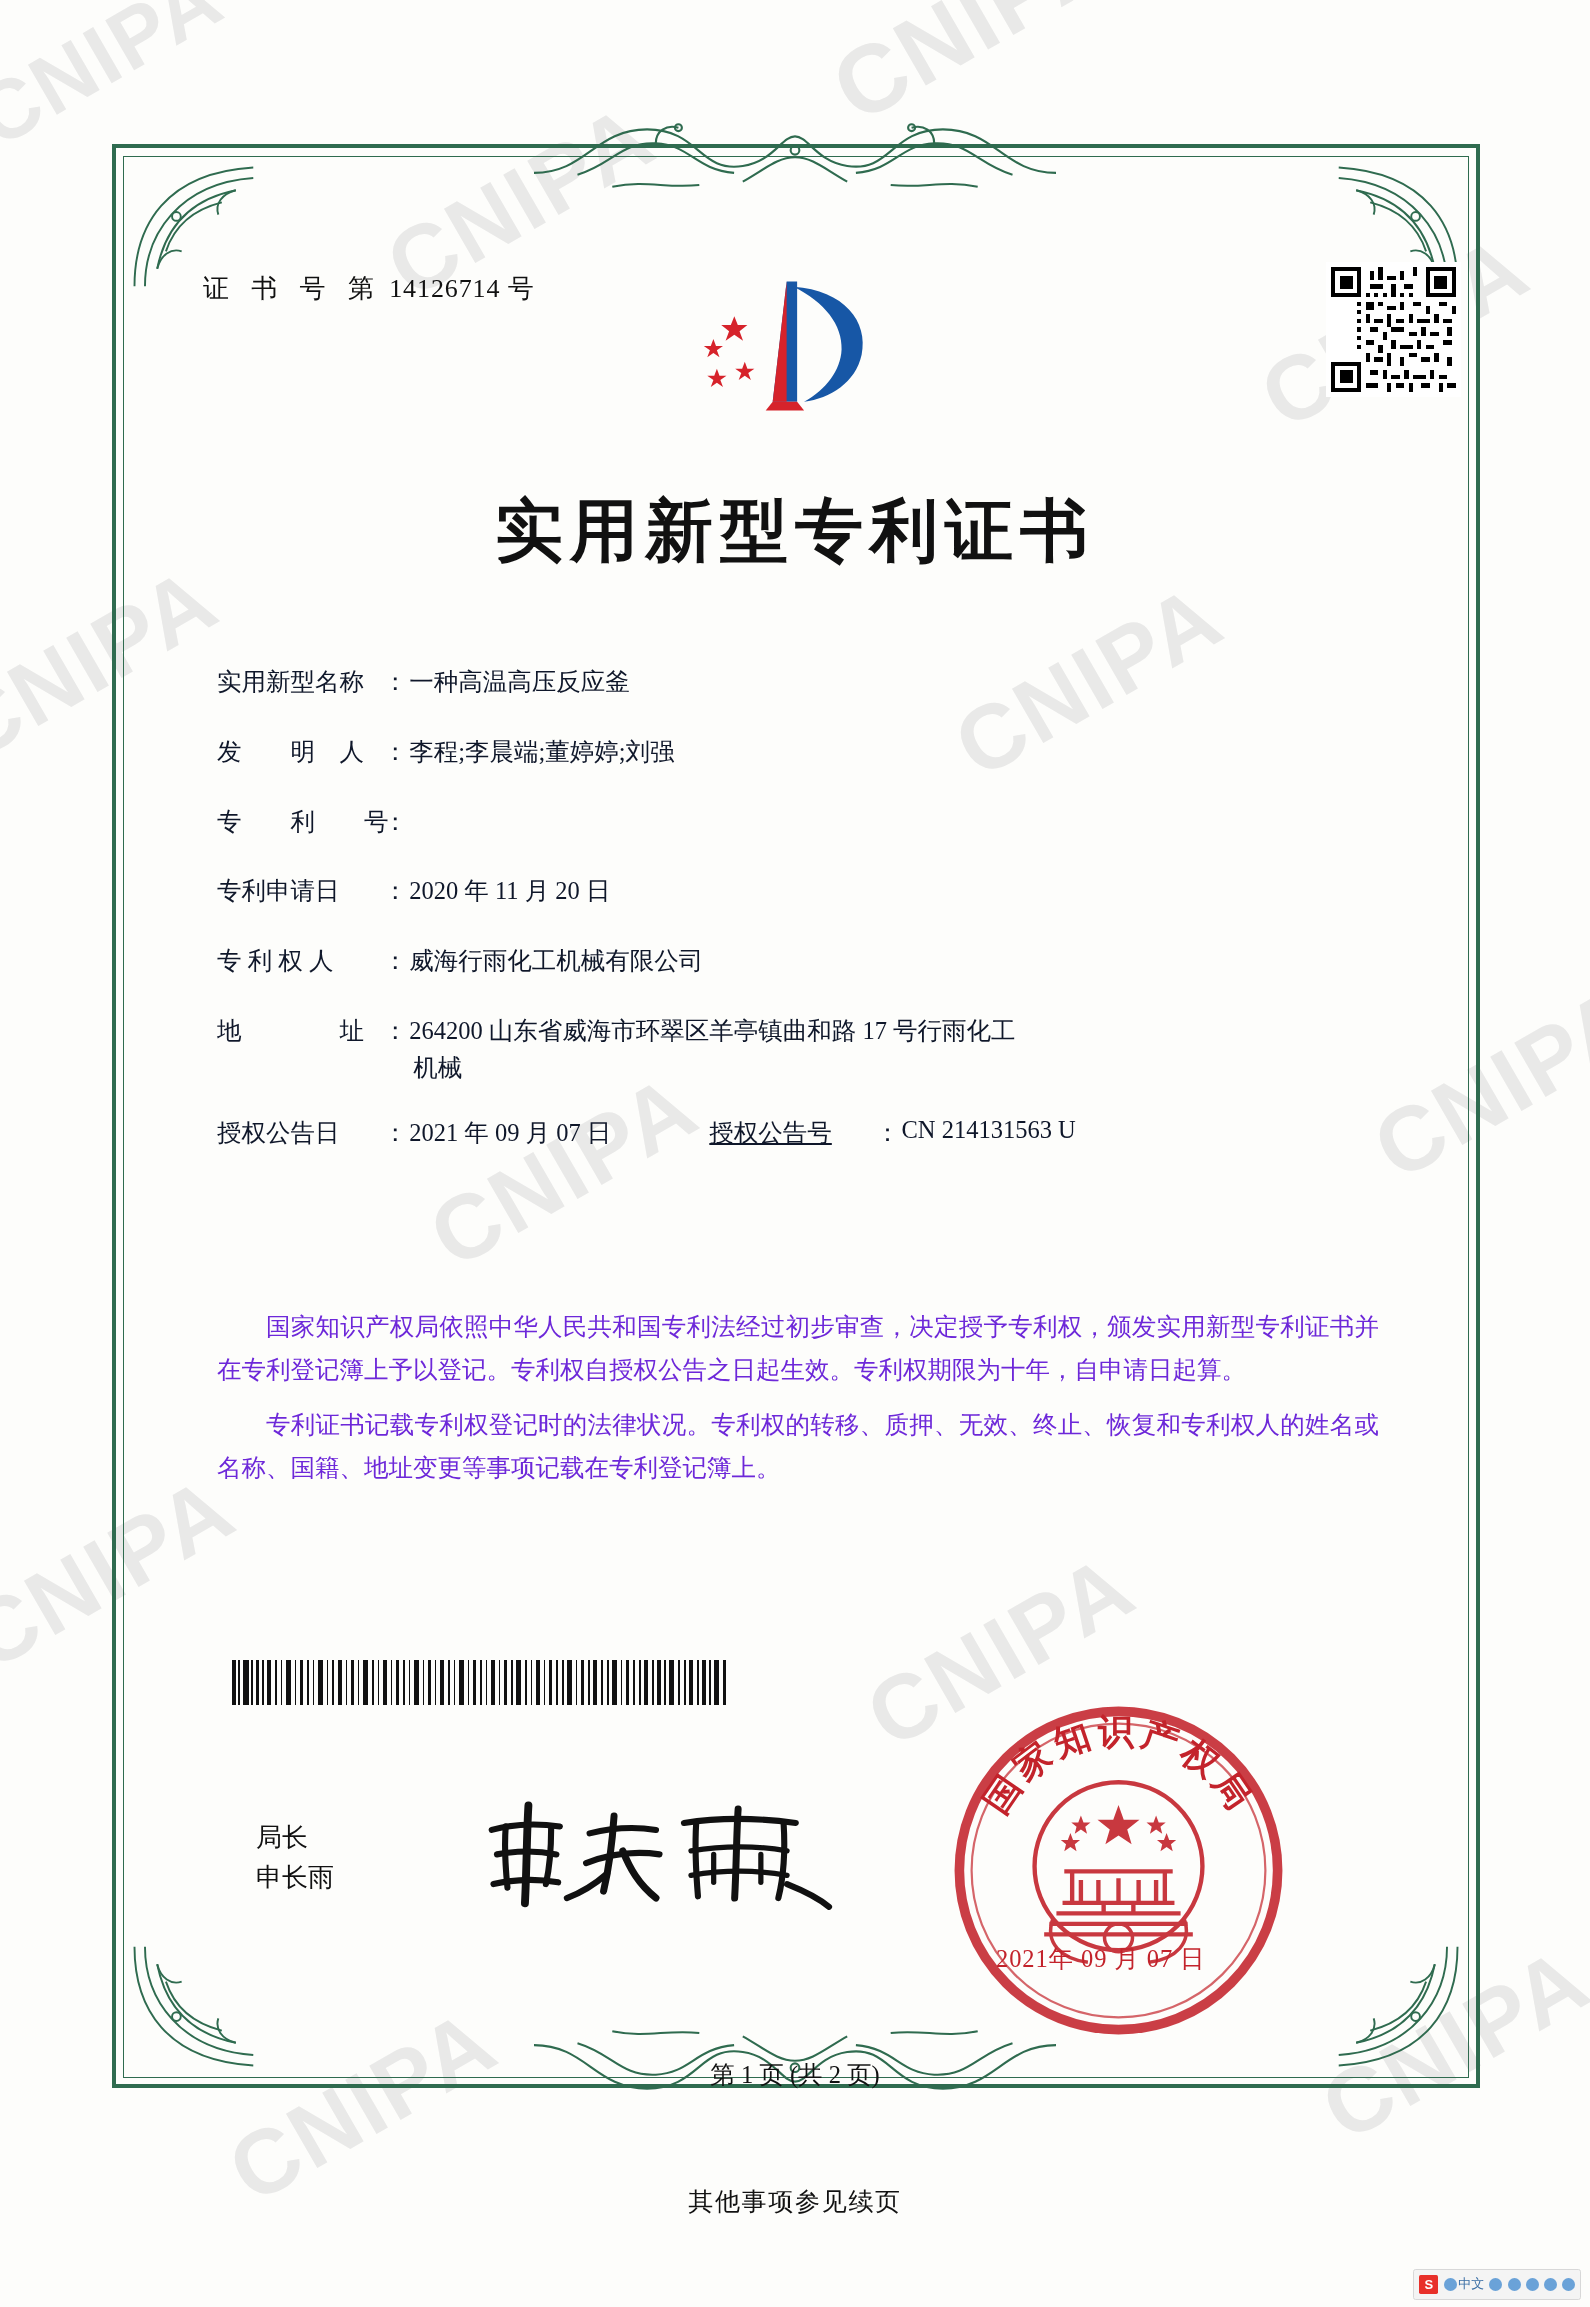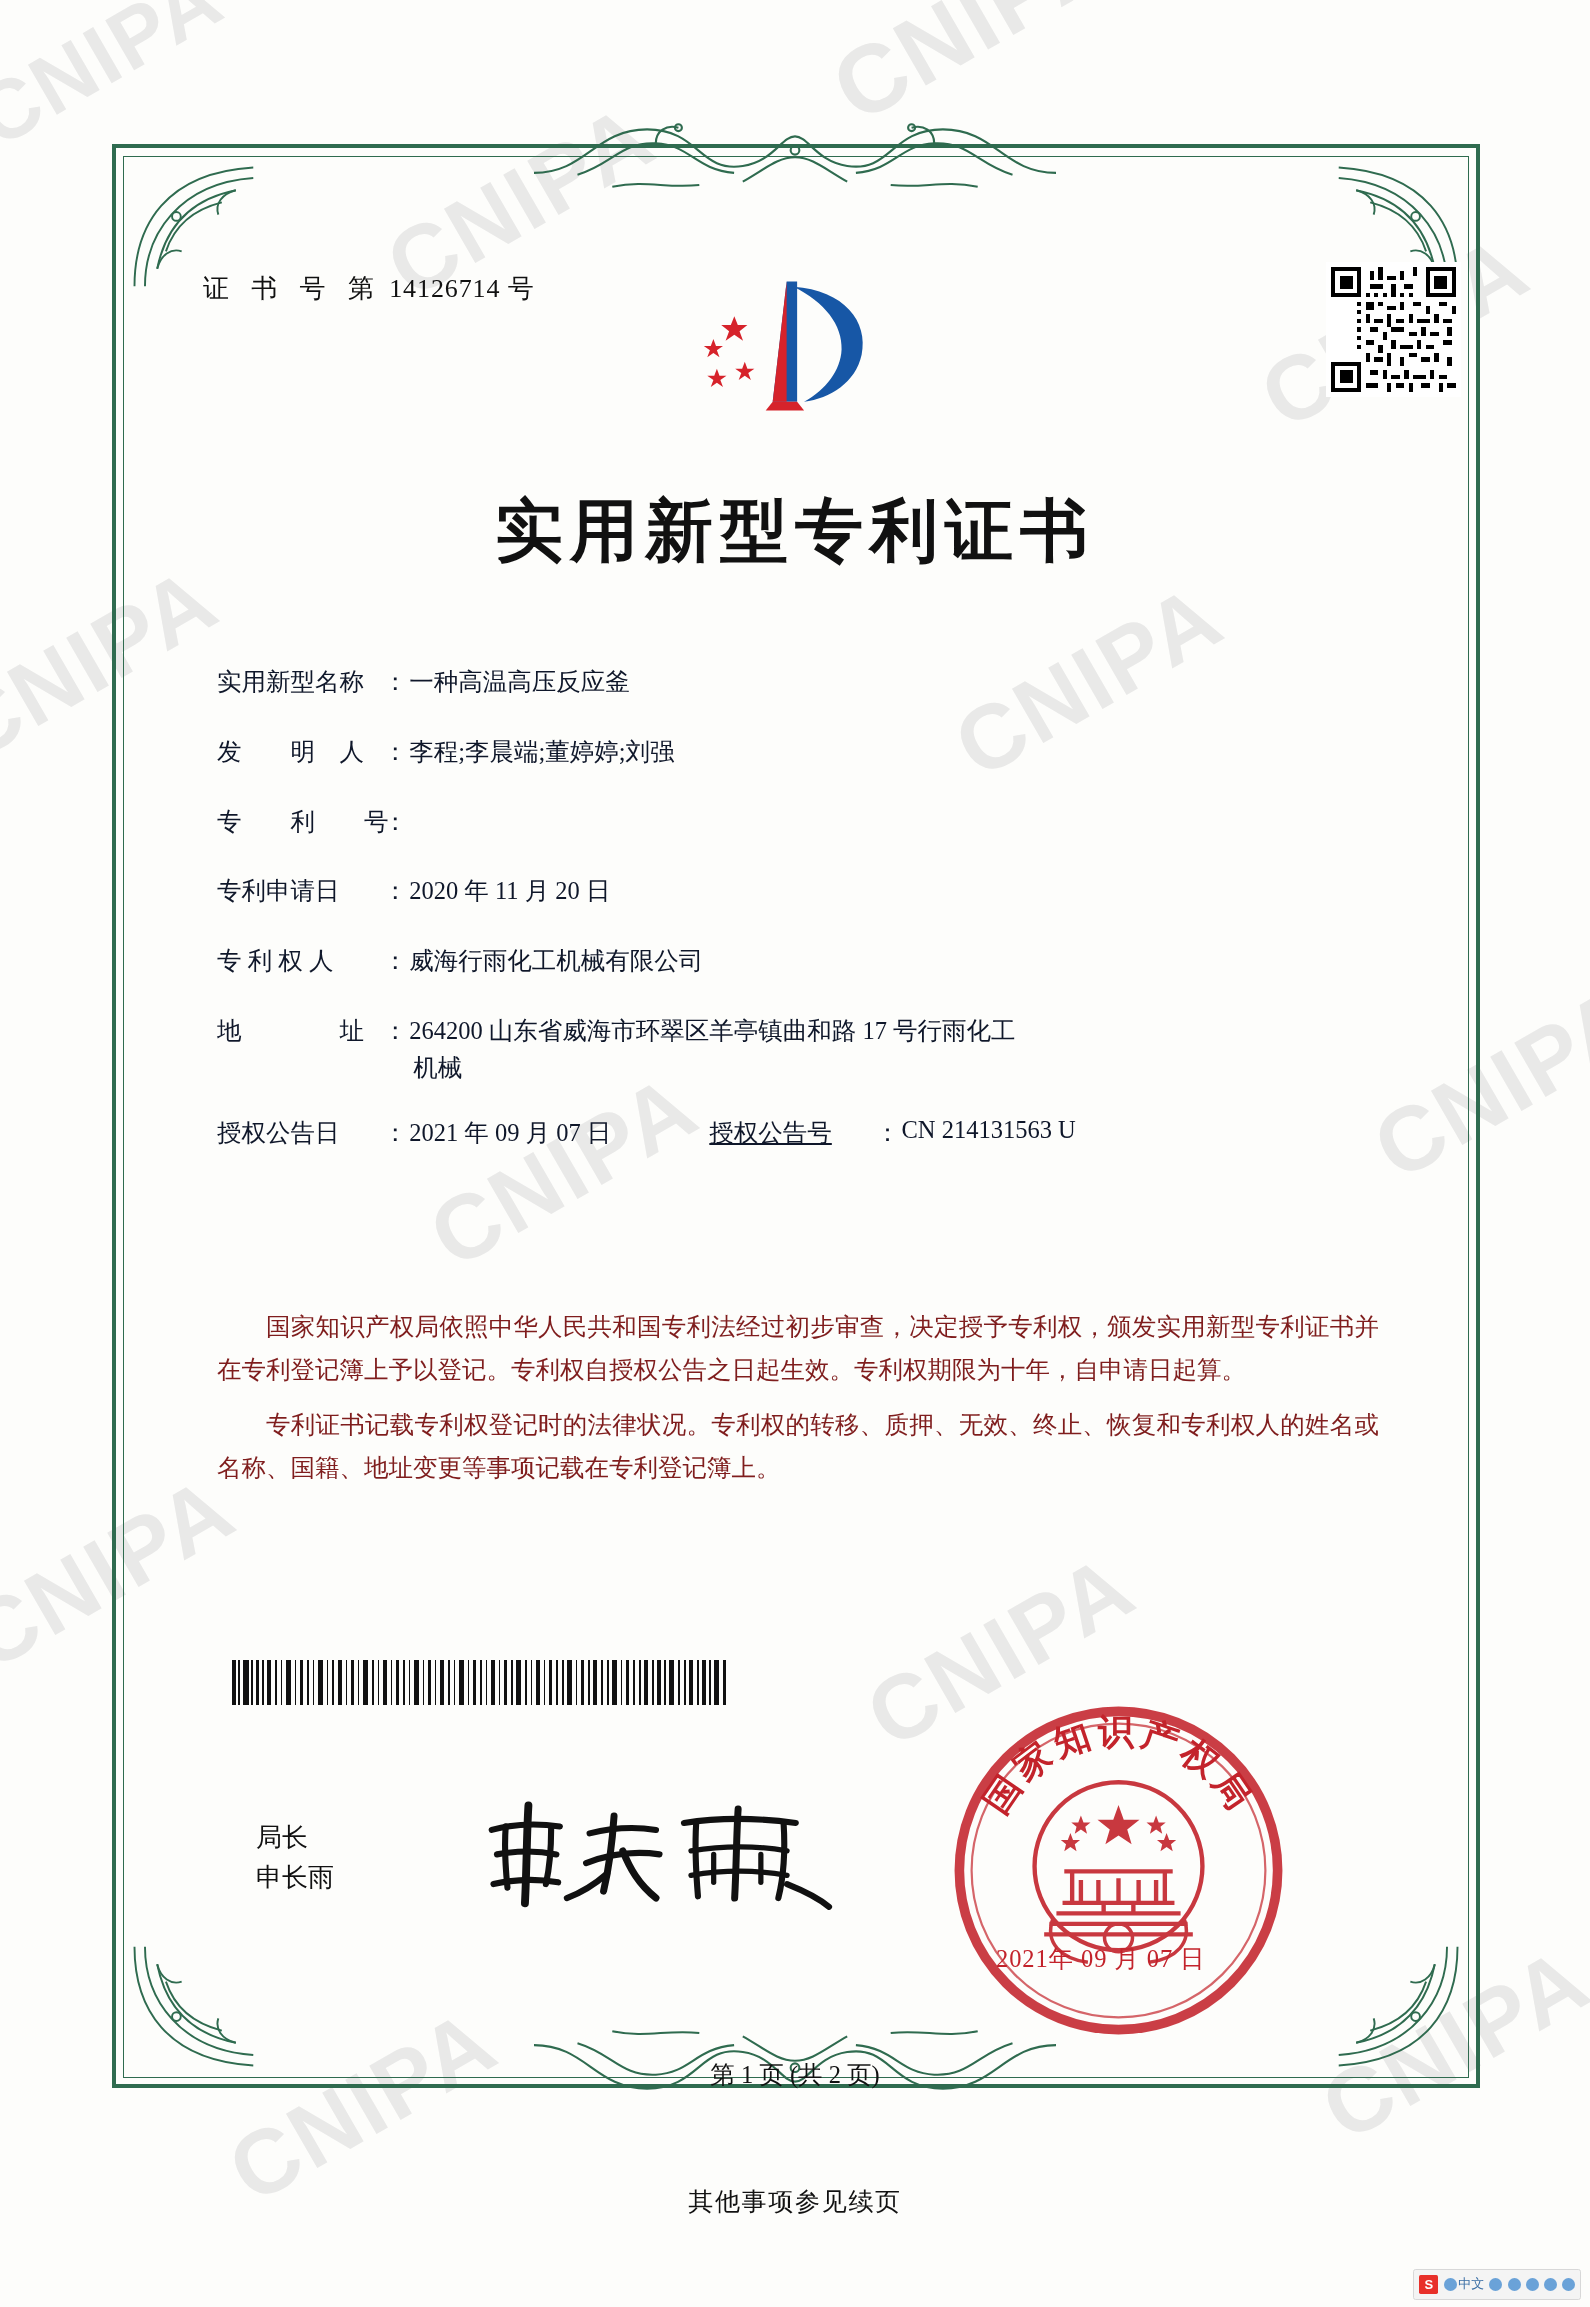--- a/index.html
+++ b/index.html
@@ -158,21 +158,21 @@
   .seg2 .f-label { width: 166px; flex: 0 0 166px; text-decoration: underline; }
 
   
   #paras {
     position: absolute;
     left: 217px;
     top: 1306px;
     width: 1162px;
     font-size: 24.5px;
     line-height: 1.75;
-    color: #7f1d1d;
+    color: #6d28d9;
     text-align: justify;
   }
   #paras p {
     margin: 0 0 12.2px 0;
     text-indent: 49px;
   }
 
   
   #barcode {
     position: absolute;

